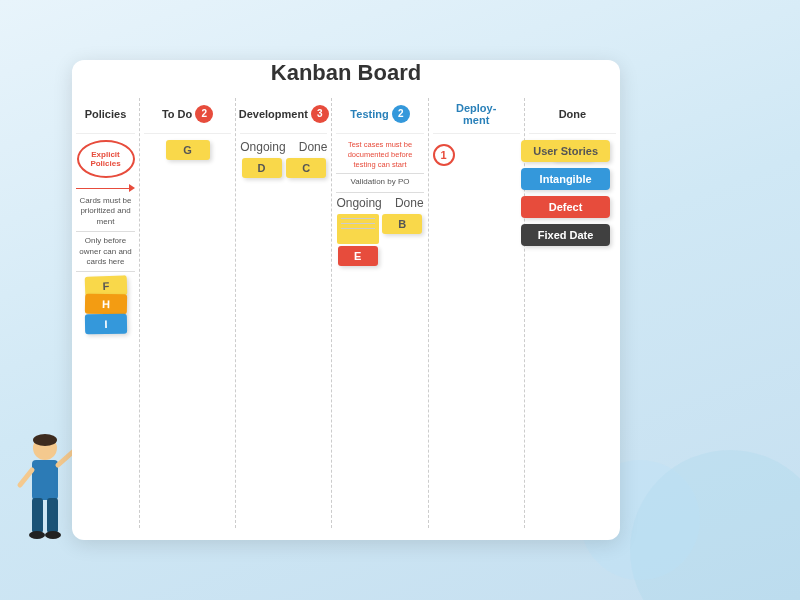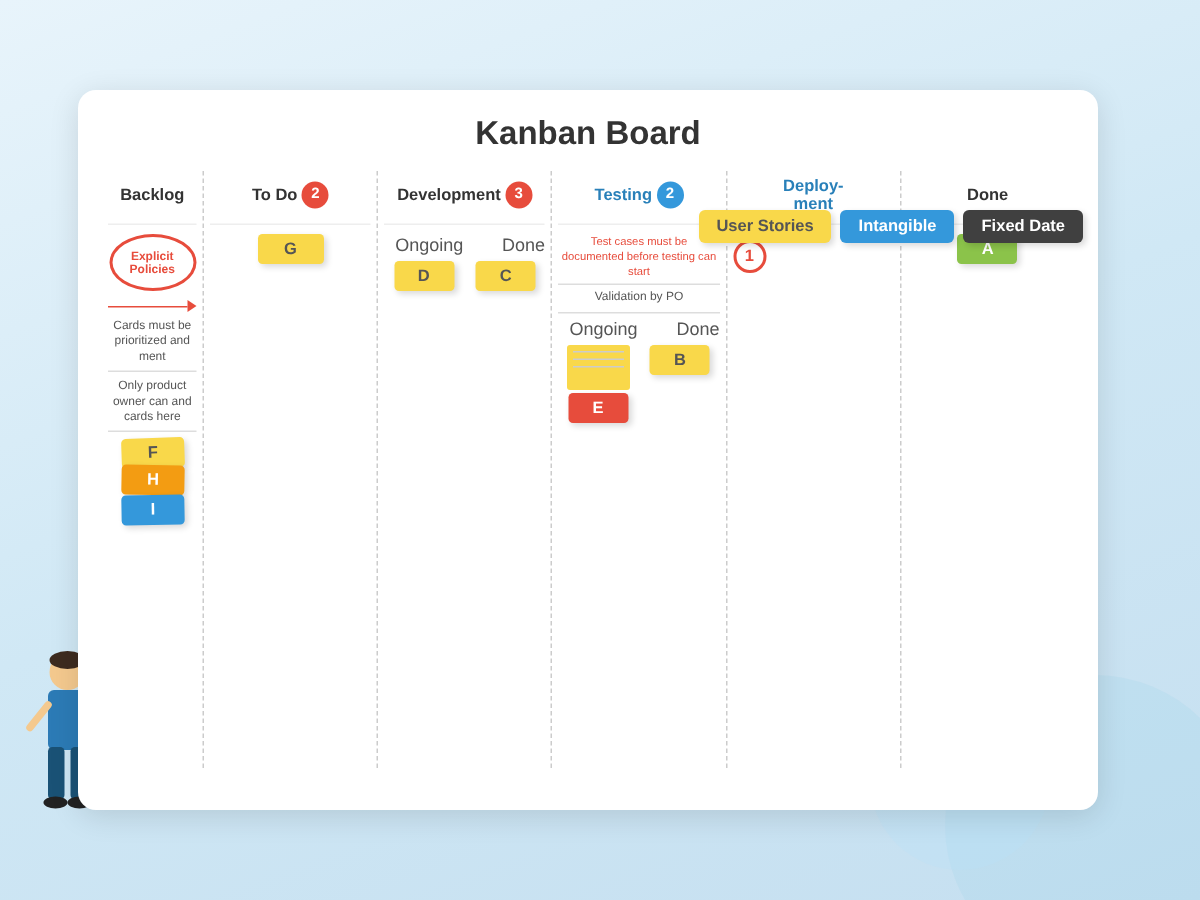--- a/index.html
+++ b/index.html
@@ -4,26 +4,25 @@
   <style>
     * { box-sizing: border-box; margin: 0; padding: 0; }
     body {
       width: 800px; height: 600px; overflow: hidden;
       background: linear-gradient(160deg, #e8f4fb 0%, #d0e8f5 50%, #c5dff0 100%);
       font-family: Arial, sans-serif;
       position: relative;
     }
     .board-container {
       position: absolute;
-      top: 60px; left: 52px;
-      width: 680px; height: 480px;
+      top: 60px; left: 72px;
+      width: 548px; height: 480px;
       background: white;
       border-radius: 12px;
       box-shadow: 0 4px 20px rgba(0,0,0,0.12);
-      padding: 16px;
     }
     .board-title {
       text-align: center;
       font-size: 22px;
       font-weight: bold;
       color: #333;
       margin-bottom: 12px;
     }
     .columns-wrapper {
       display: flex;
@@ -135,21 +134,21 @@
       justify-content: flex-end;
       margin: 0 auto 6px;
     }
 
     
     .legend {
       position: absolute;
       right: 10px;
       top: 80px;
       display: flex;
-      flex-direction: row;
+      flex-direction: column;
       gap: 6px;
     }
     .legend-item {
       border-radius: 4px;
       padding: 5px 12px;
       font-size: 11px;
       font-weight: bold;
       color: white;
       text-align: center;
       min-width: 70px;
@@ -231,33 +230,33 @@
   <ellipse cx="43" cy="105" rx="8" ry="4" fill="#222"></ellipse>
 </svg>
 
 <div class="board-container">
   <div class="board-title">Kanban Board</div>
 
   <div class="columns-wrapper">
 
     <div class="column backlog-col">
       <div class="col-header">
-        <span>Backlog</span>
+        <span>Policies</span>
       </div>
       <div class="explicit-policies">
         <span style="font-size:8px;">Explicit Policies</span>
       </div>
 
       <div style="display:flex;align-items:center;margin-bottom:4px;">
         <div style="flex:1;height:1px;background:#e74c3c;"></div>
         <div style="width:0;height:0;border-top:4px solid transparent;border-bottom:4px solid transparent;border-left:6px solid #e74c3c;"></div>
       </div>
       <div class="policy-text">Cards must be prioritized and ment</div>
       <div style="height:1px;background:#ddd;margin:4px 0;"></div>
-      <div class="policy-text">Only product owner can and cards here</div>
+      <div class="policy-text">Only before owner can and cards here</div>
       <div style="height:1px;background:#ddd;margin:4px 0;"></div>
 
       <div style="position:relative; width:42px; margin: 4px auto 0;">
         <div class="sticky sticky-yellow" style="width:42px; transform:rotate(-2deg);">F</div>
         <div class="sticky sticky-orange" style="width:42px; margin-top:-6px; transform:rotate(1deg); z-index:4; position:relative;">H</div>
         <div class="sticky sticky-blue" style="width:42px; margin-top:-4px; transform:rotate(-1deg); z-index:5; position:relative;">I</div>
       </div>
     </div>
 
     <div class="column">
@@ -332,16 +331,17 @@
         <span>Done</span>
       </div>
       <div class="sticky sticky-lime" style="width:40px; margin:4px auto;">A</div>
     </div>
 
   </div>
 
   <div class="legend">
     <div class="legend-item legend-yellow">User Stories</div>
     <div class="legend-item legend-blue">Intangible</div>
+    <div class="legend-item legend-red">Defect</div>
     <div class="legend-item legend-green">Fixed Date</div>
   </div>
 
 </div>
 
 </body></html>

